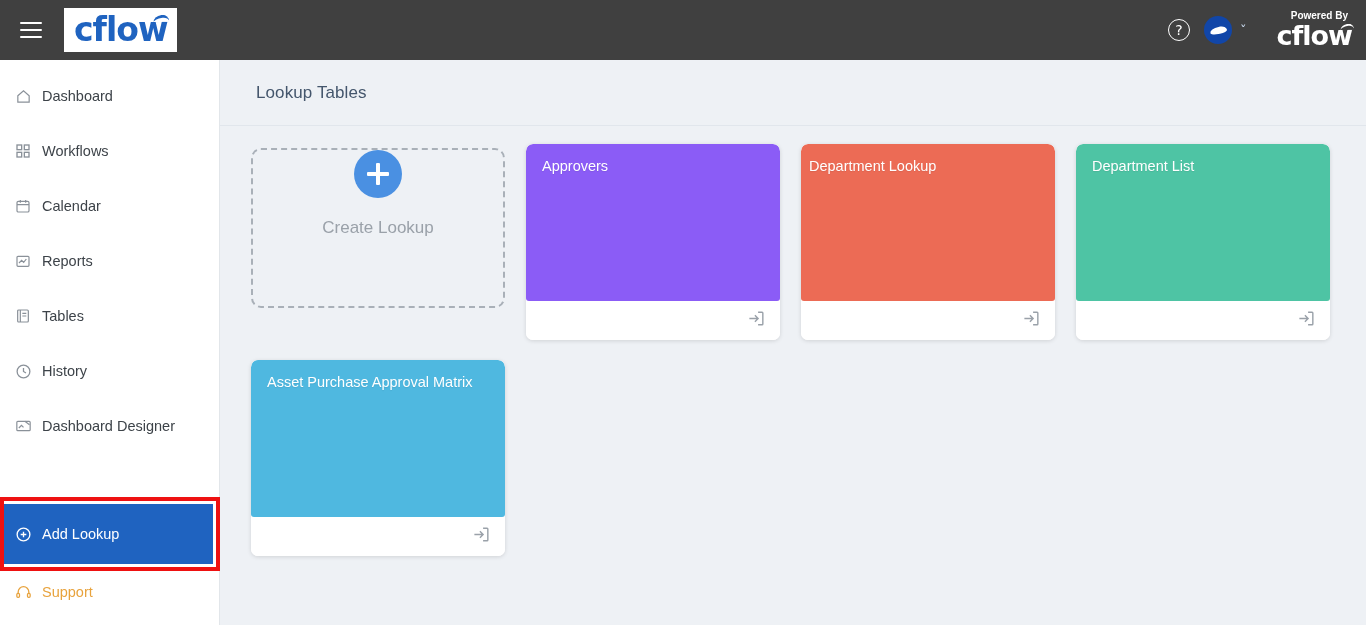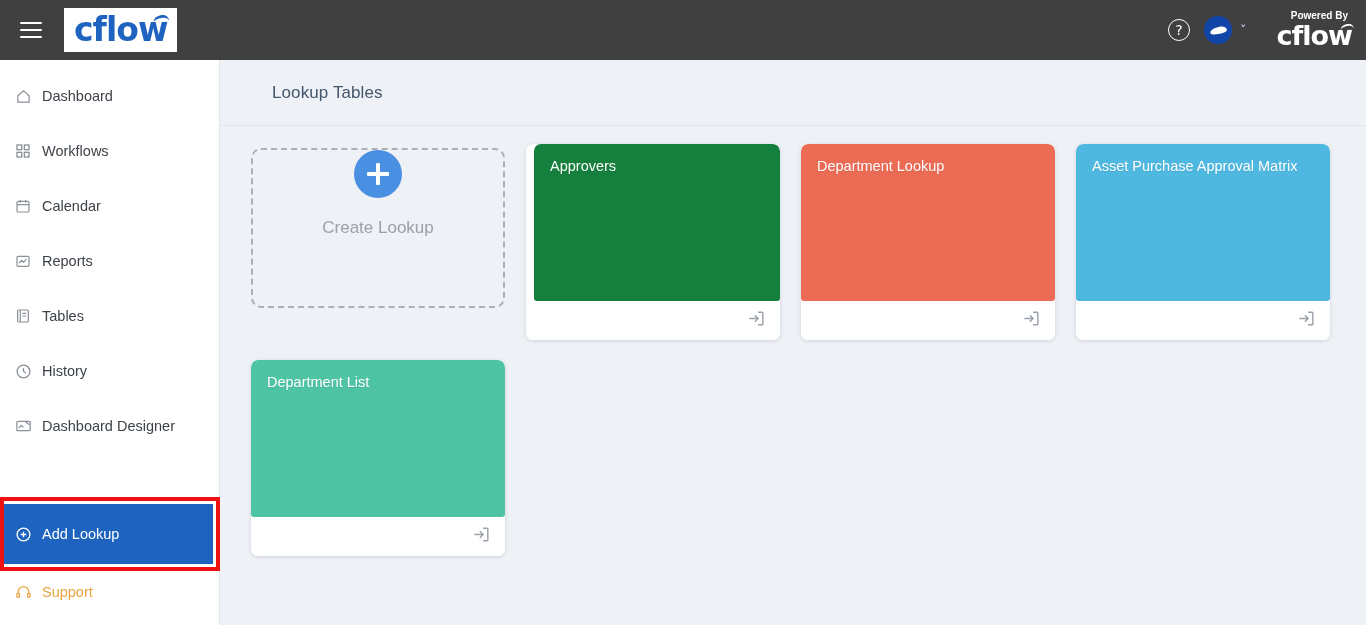--- a/index.html
+++ b/index.html
@@ -181,21 +181,21 @@
   .main {
     position: absolute;
     top: 60px; left: 220px;
     width: 1146px;
     height: 565px;
     background: #eef1f5;
   }
   .page-title {
     font-size: 17px;
     color: #44566c;
-    padding: 23px 0 0 52px;
+    padding: 23px 0 0 36px;
     letter-spacing: 0.1px;
   }
   .title-rule {
     margin-top: 22px;
     height: 1px;
     background: #e1e6ec;
     width: 100%;
   }
 
   .cards {
@@ -409,64 +409,64 @@
   <div class="title-rule"></div>
 
   <div class="cards">
 
     <div class="create-card">
       <div class="plus-circle"></div>
       <div class="create-label">Create Lookup</div>
     </div>
 
     <div class="lookup-card">
-      <div class="card-body" style="background:#15803d;margin-left:8px;">
+      <div class="card-body" style="background:#8b5cf6;">
         <div class="card-title">Approvers</div>
       </div>
       <div class="card-footer">
         <span class="open-icon">
           <svg width="19" height="19" viewBox="0 0 24 24" fill="none" stroke="#9aa1a9" stroke-width="1.8">
             <path d="M14 4h5a1 1 0 011 1v14a1 1 0 01-1 1h-5"></path>
             <path d="M3 12h11M10 8l4 4-4 4"></path>
           </svg>
         </span>
       </div>
     </div>
 
     <div class="lookup-card">
-      <div class="card-body" style="background:#ec6b55;">
+      <div class="card-body" style="background:#ec6b55;padding-left:8px;">
         <div class="card-title">Department Lookup</div>
       </div>
       <div class="card-footer">
         <span class="open-icon">
           <svg width="19" height="19" viewBox="0 0 24 24" fill="none" stroke="#9aa1a9" stroke-width="1.8">
             <path d="M14 4h5a1 1 0 011 1v14a1 1 0 01-1 1h-5"></path>
             <path d="M3 12h11M10 8l4 4-4 4"></path>
           </svg>
         </span>
       </div>
     </div>
 
     <div class="lookup-card">
-      <div class="card-body" style="background:#4fb8e0;">
-        <div class="card-title">Asset Purchase Approval Matrix</div>
+      <div class="card-body" style="background:#4ec4a4;">
+        <div class="card-title">Department List</div>
       </div>
       <div class="card-footer">
         <span class="open-icon">
           <svg width="19" height="19" viewBox="0 0 24 24" fill="none" stroke="#9aa1a9" stroke-width="1.8">
             <path d="M14 4h5a1 1 0 011 1v14a1 1 0 01-1 1h-5"></path>
             <path d="M3 12h11M10 8l4 4-4 4"></path>
           </svg>
         </span>
       </div>
     </div>
 
     <div class="lookup-card">
-      <div class="card-body" style="background:#4ec4a4;">
-        <div class="card-title">Department List</div>
+      <div class="card-body" style="background:#4fb8e0;">
+        <div class="card-title">Asset Purchase Approval Matrix</div>
       </div>
       <div class="card-footer">
         <span class="open-icon">
           <svg width="19" height="19" viewBox="0 0 24 24" fill="none" stroke="#9aa1a9" stroke-width="1.8">
             <path d="M14 4h5a1 1 0 011 1v14a1 1 0 01-1 1h-5"></path>
             <path d="M3 12h11M10 8l4 4-4 4"></path>
           </svg>
         </span>
       </div>
     </div>

